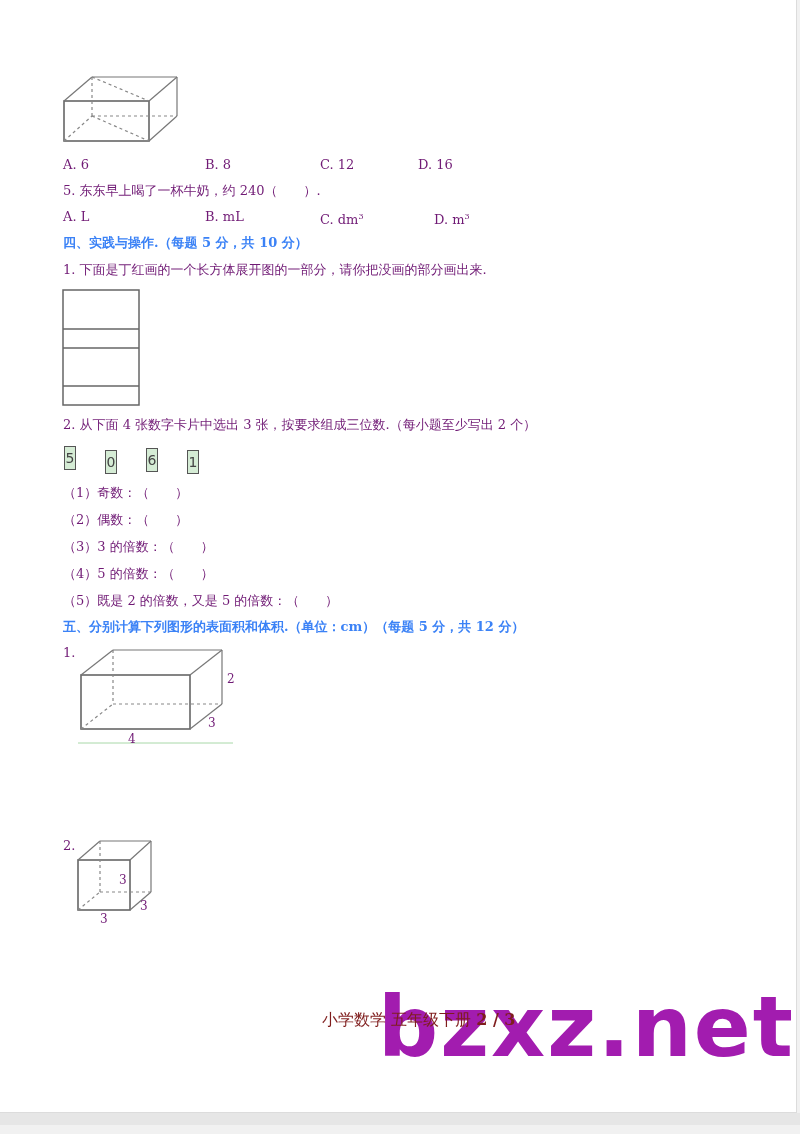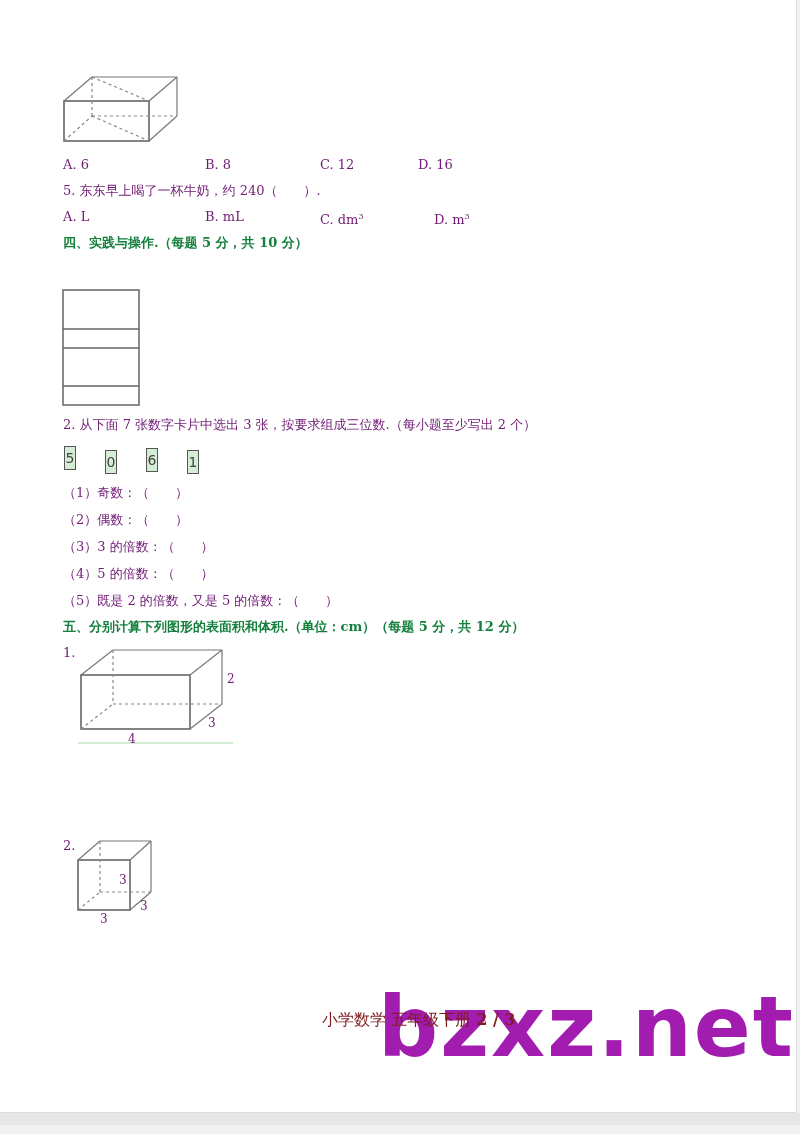--- a/index.html
+++ b/index.html
@@ -13,21 +13,21 @@
     position: absolute; left: 0; top: 0; width: 796px; height: 1112px;
     background: #ffffff;
     border-right: 1px solid #dcdcdc;
     border-bottom: 1px solid #dcdcdc;
   }
   .bottom-strip {
     position: absolute; left: 0; top: 1113px; width: 800px; height: 12px;
     background: #e6e6e6;
   }
   .t { position: absolute; white-space: nowrap; font-size: 13px; line-height: 16px; color: #701a75; }
-  .b { font-weight: bold; color: #15803d; }
+  .b { font-weight: bold; color: #3b82f6; }
   .fig { position: absolute; left: 0; top: 0; }
   .card {
     position: absolute; width: 10px; height: 22px;
     background: #d5ecd5; border: 1px solid #555;
     font-size: 14px; line-height: 22px; text-align: center; color: #444;
     font-family: "DejaVu Sans", sans-serif;
   }
   .watermark {
     position: absolute; left: 378px; top: 985px;
     font-family: "DejaVu Sans", sans-serif; font-weight: bold;
@@ -69,31 +69,32 @@
   <span class="t" style="left:320px;top:157px">C. 12</span>
   <span class="t" style="left:418px;top:157px">D. 16</span>
 
   <span class="t" style="left:63px;top:183px">5. 东东早上喝了一杯牛奶，约 240（　　）.</span>
   <span class="t" style="left:63px;top:209px">A. L</span>
   <span class="t" style="left:205px;top:209px">B. mL</span>
   <span class="t" style="left:320px;top:209px"><span>C. dm</span><sup>3</sup></span>
   <span class="t" style="left:434px;top:209px"><span>D.  m</span><sup>3</sup></span>
 
   <span class="t b" style="left:63px;top:235px">四、实践与操作.（每题 5 分，共 10 分）</span>
+  <span class="t" style="left:63px;top:262px">1. 下面是丁红画的一个长方体展开图的一部分，请你把没画的部分画出来.</span>
 
   <svg class="fig" width="800" height="1112">
     <g stroke="#666" stroke-width="1.5" fill="none">
       <rect x="63" y="290" width="76" height="115"></rect>
       <line x1="63" y1="329" x2="139" y2="329"></line>
       <line x1="63" y1="348" x2="139" y2="348"></line>
       <line x1="63" y1="386" x2="139" y2="386"></line>
     </g>
   </svg>
 
-  <span class="t" style="left:63px;top:417px">2. 从下面 7 张数字卡片中选出 3 张，按要求组成三位数.（每小题至少写出 2 个）</span>
+  <span class="t" style="left:63px;top:417px">2. 从下面 4 张数字卡片中选出 3 张，按要求组成三位数.（每小题至少写出 2 个）</span>
 
   <div class="card" style="left:64px;top:446px">5</div>
   <div class="card" style="left:105px;top:450px">0</div>
   <div class="card" style="left:146px;top:448px">6</div>
   <div class="card" style="left:187px;top:450px">1</div>
 
   <span class="t" style="left:63px;top:485px">（1）奇数：（　　）</span>
   <span class="t" style="left:63px;top:512px">（2）偶数：（　　）</span>
   <span class="t" style="left:63px;top:539px">（3）3 的倍数：（　　）</span>
   <span class="t" style="left:63px;top:566px">（4）5 的倍数：（　　）</span>

